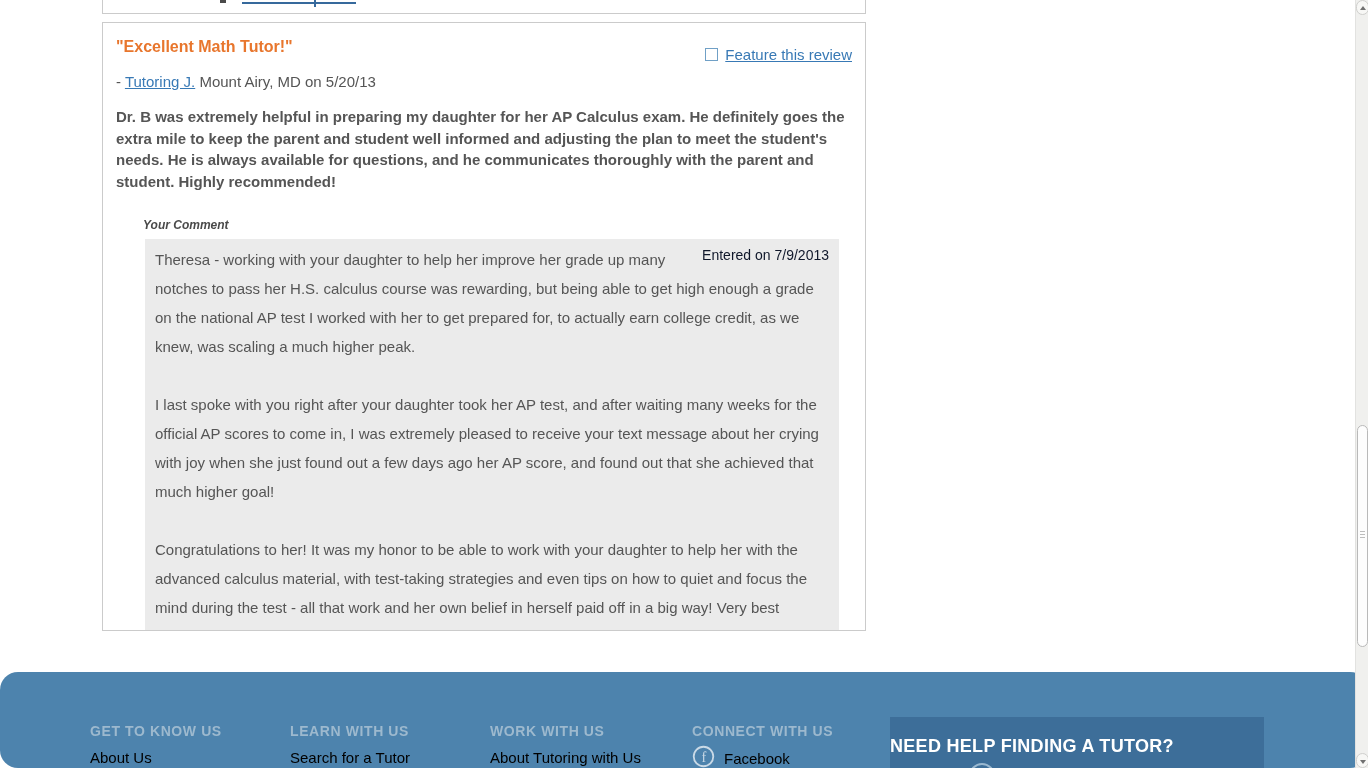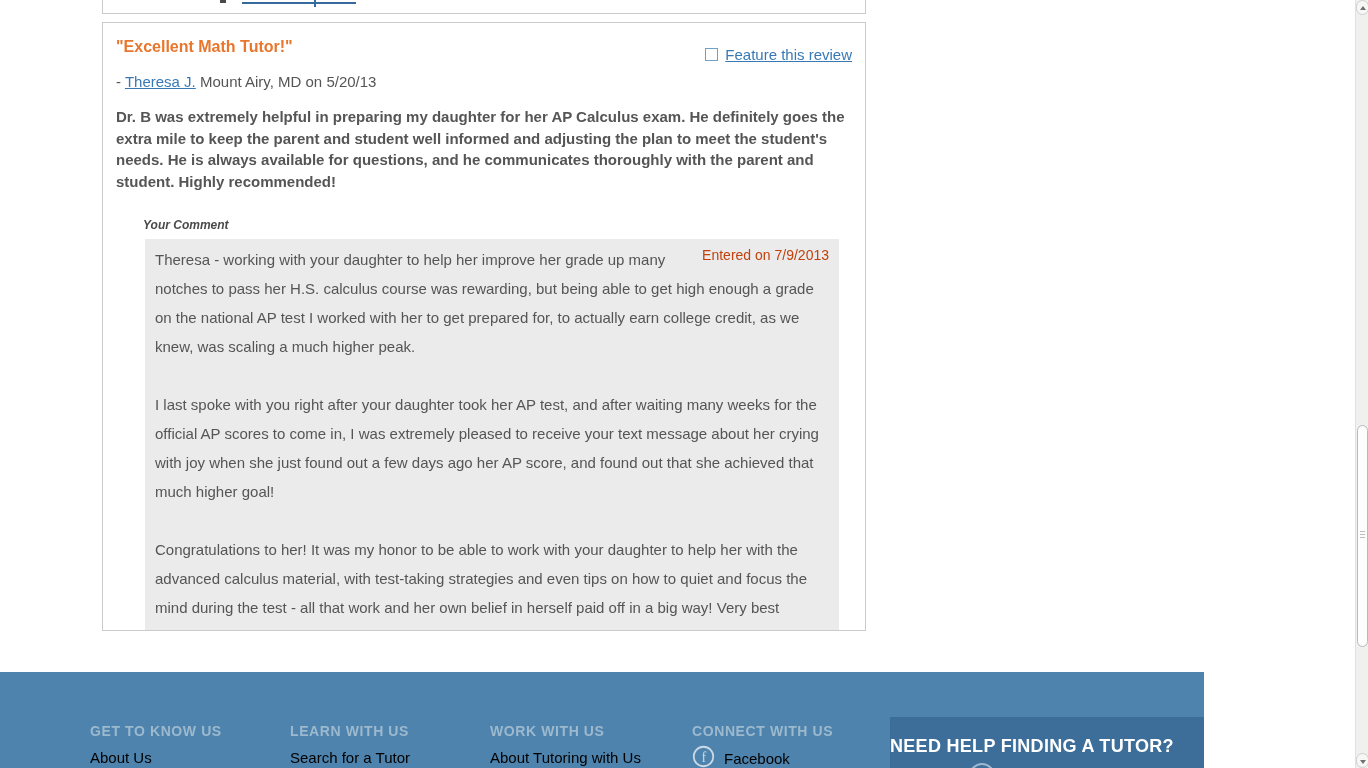--- a/index.html
+++ b/index.html
@@ -24,30 +24,30 @@
   .checkbox { width:13px; height:13px; background:#fff; border:1px solid #70a0c6;
               display:inline-block; margin-right:7px; cursor:pointer; }
   a.lnk { color:#3879b5; text-decoration:underline; cursor:pointer; }
   .feature-label { font-size:15px; }
 
   .byline { margin-top:10px; font-size:15px; color:#555; }
   .review-text { margin-top:16px; font-size:15px; line-height:21.5px; color:#555; width:737px;font-weight:bold; }
 
   .comment-heading { margin:26px 0 0 27px; font-size:12px; font-weight:bold; color:#4a4a4a;font-style:italic; }
   .comment-box { margin:7px 13px 0 29px; background:#ebebeb; padding:6px 12px 14px 10px; min-height:330px; }
-  .entered-on { float:right; font-size:14px; color:#c2410c; margin:2px -2px 4px 12px; }
+  .entered-on { float:right; font-size:14px; color:#0f172a; margin:2px -2px 4px 12px; }
   .comment-text { font-size:15px; line-height:29px; color:#555; white-space:pre-line; }
 
   .actions-row { margin:8px 0 0 29px; font-size:15px; display:flex; align-items:center; }
   .pencil-icon { color:#3879b5; font-size:17px; margin-right:4px; display:inline-block; transform:scaleX(-1); }
   .x-icon { color:#d93a2b; font-size:13px; font-weight:bold; margin:0 4px 0 8px; }
 
   
-  .footer { position:absolute; left:0; top:672px; width:1204px; height:96px;
-            background:#4d83ad; overflow:hidden; }
+  .footer { position:absolute; left:0; top:672px; width:1368px; height:96px;
+            background:#4d83ad; overflow:hidden;border-radius:18px; }
   .fcol { position:absolute; top:51px; }
   .fcol-1 { left:90px; } .fcol-2 { left:290px; } .fcol-3 { left:490px; } .fcol-4 { left:692px; }
   .fheading { font-size:14px; color:#9db9ce; letter-spacing:0.6px; font-weight:bold; }
   .flink { display:block; margin-top:10px; font-size:15px; color:#000000; text-decoration:none; cursor:pointer; }
   .fb-row { display:flex; align-items:center; margin-top:6px; }
   .fb-icon { margin-right:9px; display:inline-block; }
   .cta-box { position:absolute; left:890px; top:45px; width:374px; height:60px; background:#3d6e99; }
   .cta-title { text-align:left; margin-top:19px; color:#ffffff; font-size:18px;
                font-weight:bold; letter-spacing:0.3px; }
   .cta-circle { position:absolute; left:79px; top:46px; width:26px; height:26px;
@@ -81,21 +81,21 @@
 
 <div class="card">
   <div class="card-header">
     <div class="review-title">"Excellent Math Tutor!"</div>
     <div class="feature-wrap">
       <span class="checkbox"></span>
       <a class="lnk feature-label">Feature this review</a>
     </div>
   </div>
 
-  <div class="byline"><span>- </span><a class="lnk">Theresa J.</a><span> Mount Airy, MD on 5/20/13</span></div>
+  <div class="byline"><span>- </span><a class="lnk">Tutoring J.</a><span> Mount Airy, MD on 5/20/13</span></div>
 
   <div class="review-text">Dr. B was extremely helpful in preparing my daughter for her AP Calculus exam. He definitely goes the extra mile to keep the parent and student well informed and adjusting the plan to meet the student's needs. He is always available for questions, and he communicates thoroughly with the parent and student. Highly recommended!</div>
 
   <div class="comment-heading">Your Comment</div>
 
   <div class="comment-box">
     <div class="entered-on">Entered on 7/9/2013</div>
     <div class="comment-text">Theresa - working with your daughter to help her improve her grade up many notches to pass her H.S. calculus course was rewarding, but being able to get high enough a grade on the national AP test I worked with her to get prepared for, to actually earn college credit, as we knew, was scaling a much higher peak.
 
 I last spoke with you right after your daughter took her AP test, and after waiting many weeks for the official AP scores to come in, I was extremely pleased to receive your text message about her crying with joy when she just found out a few days ago her AP score, and found out that she achieved that much higher goal!

